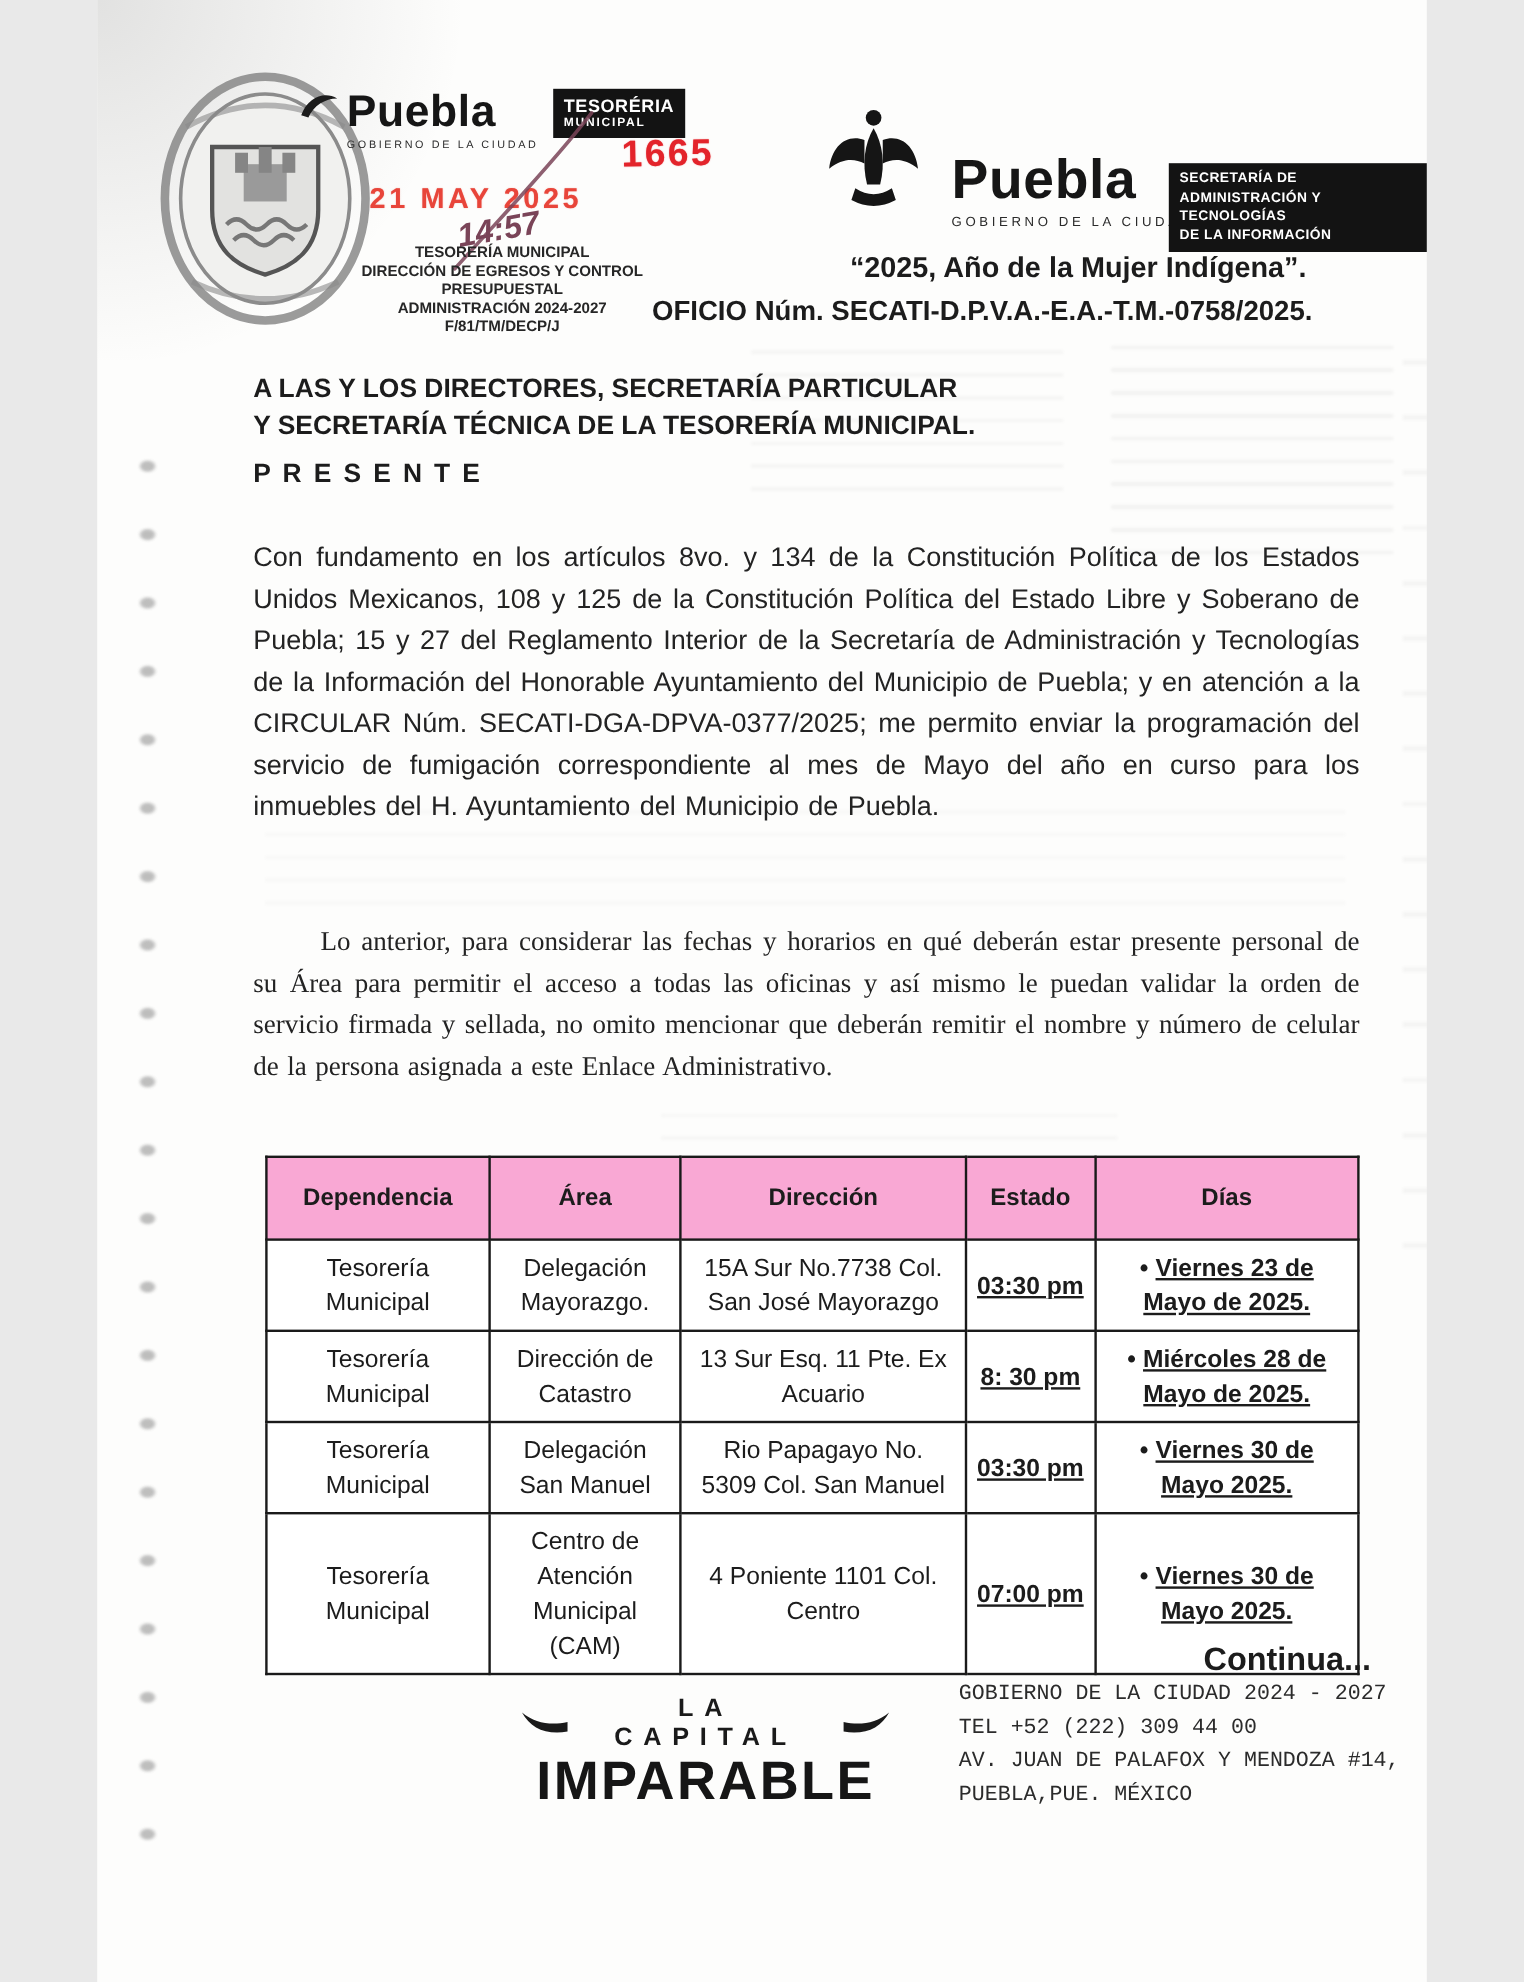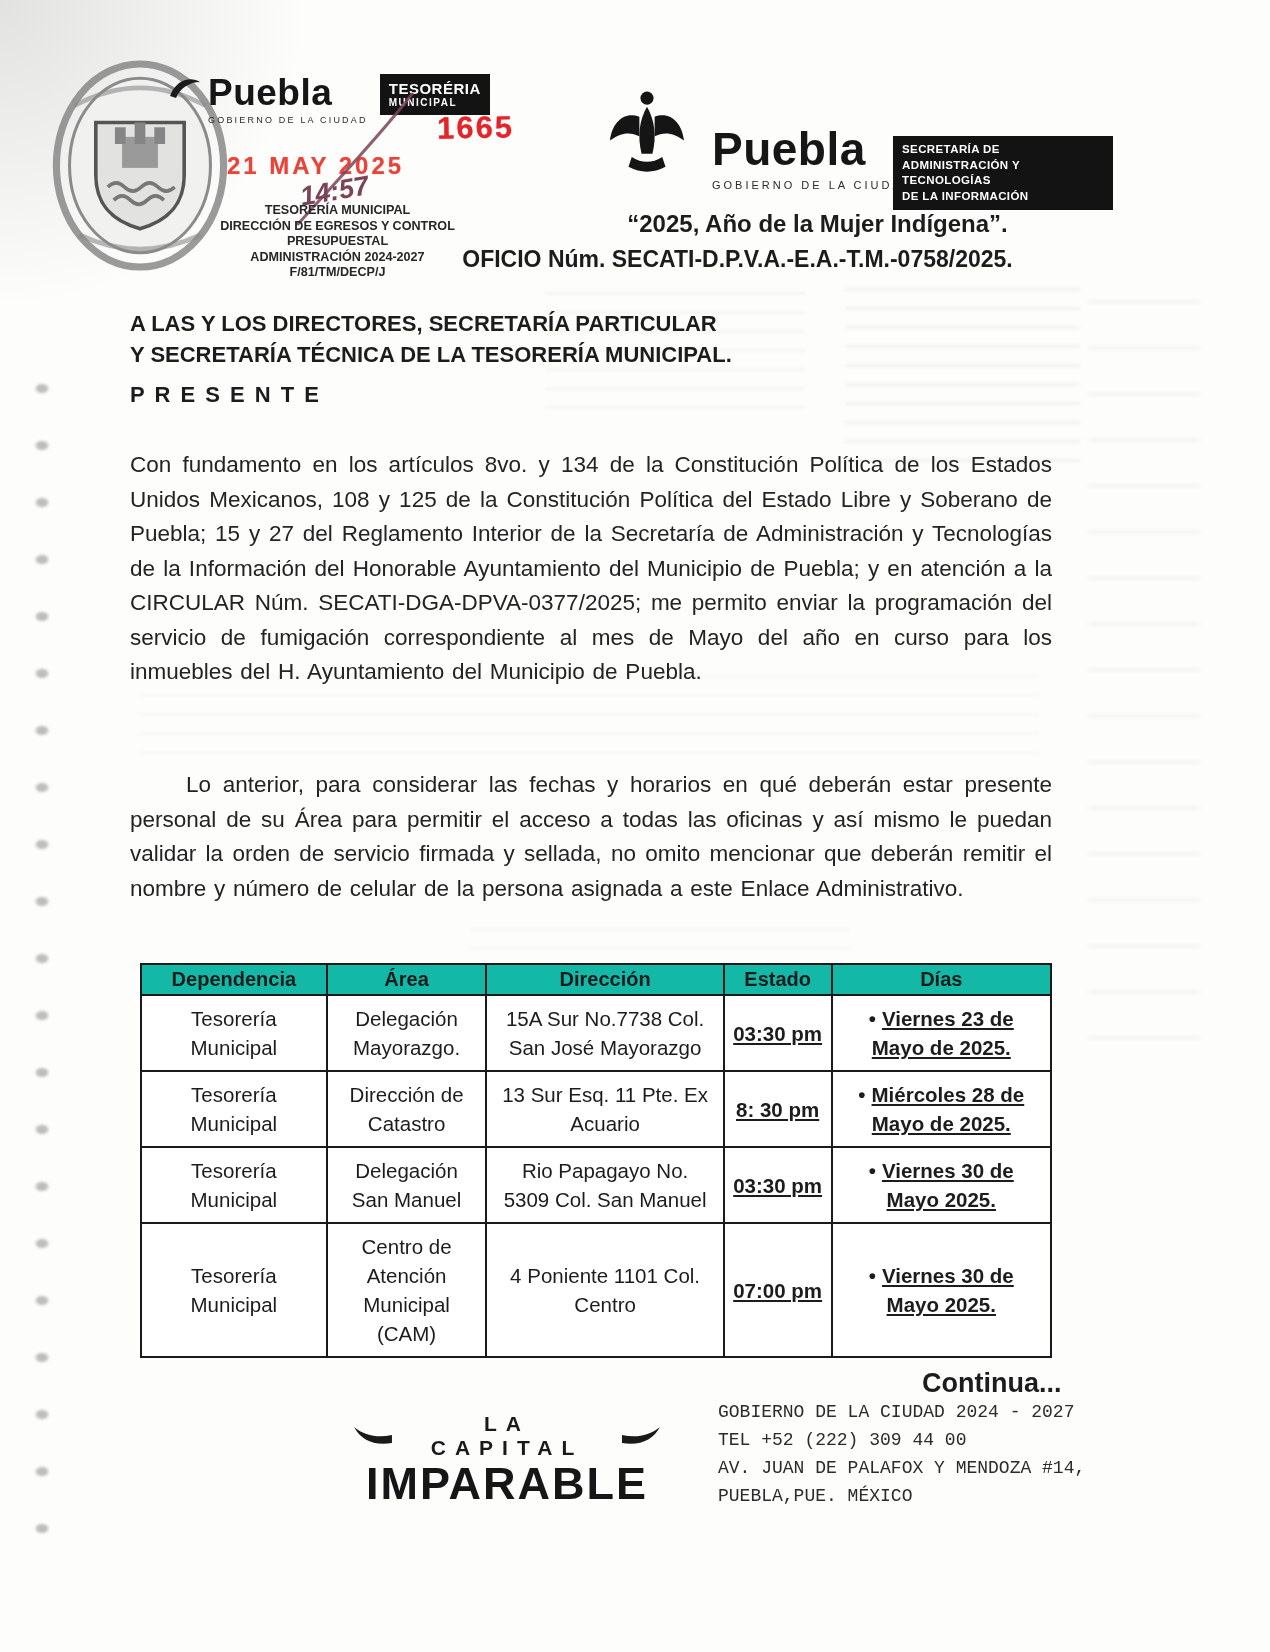--- a/index.html
+++ b/index.html
@@ -1,18 +1,18 @@
 <!DOCTYPE html>
 <html><head>
 <meta charset="utf-8">
 <style>
   * { margin:0; padding:0; box-sizing:border-box; }
   html,body { background:#e9e9e9; }
   .page {
-    position:relative; width:1270px; height:1652px; margin:0 auto;
+    position:relative; width:1108px; height:1652px; margin:0 auto;
     background:#fdfdfc; overflow:hidden; color:#1c1c1c;
     font-family:"Liberation Sans", sans-serif;
   }
   
   .scan-shade { position:absolute; left:0; top:0; width:320px; height:300px;
     background:radial-gradient(circle at 0 0, rgba(60,60,60,.14), transparent 70%); z-index:0; }
   .binding-marks { position:absolute; left:22px; top:360px; width:40px; height:1180px; z-index:0;
     background-image:radial-gradient(ellipse 11px 8px at 50% 50%, rgba(85,85,85,.5) 0 40%, transparent 72%);
     background-size:40px 57px; filter:blur(1px); opacity:.75; }
   .ghost { position:absolute; z-index:0; filter:blur(1.4px); opacity:.5;
@@ -56,28 +56,28 @@
   .oficio { left:425px; top:246px; width:625px; text-align:center; font-size:23px; font-weight:bold; }
 
   
   .recipient { left:130px; top:308px; font-size:22px; font-weight:bold; line-height:31px; }
   .presente { margin-top:9px; letter-spacing:2px; }
 
   
   .para { left:130px; width:922px; font-size:22.5px; line-height:34.5px;
     text-align:justify; color:#232323; word-spacing:1.5px; }
   .p1 { top:448px; }
-  .p2 { top:768px; text-indent:56px; }
+  .p2 { top:768px; text-indent:56px;font-family:Liberation Serif, serif; }
 
   
   .fumigation-table { left:140px; top:963px; width:912px; }
   table { border-collapse:collapse; width:912px; background:rgba(255,255,255,.85); }
   th, td { border:2.5px solid #1a1a1a; text-align:center; vertical-align:middle;
     padding:8px 6px; font-size:20.5px; line-height:29px; white-space:pre-line; }
-  th { background:#14b8a6; font-weight:bold; padding:0 4px; font-size:20px; }
+  th { background:#f9a8d4; font-weight:bold; padding:19px 4px; font-size:20px; }
   .u { text-decoration:underline; font-weight:bold; }
   .bullet { font-weight:bold; margin-right:6px; text-decoration:none; }
 
   
   .continua { left:922px; top:1368px; font-size:27px; font-weight:bold; }
   .capital-logo { left:352px; top:1412px; width:310px; text-align:center; }
   .capital-row { display:flex; align-items:center; justify-content:center; gap:7px; }
   .capital-line1 { font-size:21px; font-weight:bold; letter-spacing:9px; color:#1a1a1a; }
   .capital-line2 { font-size:45px; font-weight:bold; letter-spacing:2px; color:#161616; margin-top:-2px; }
   .footer-contact { left:718px; top:1398px; font-family:"Liberation Mono", monospace;

